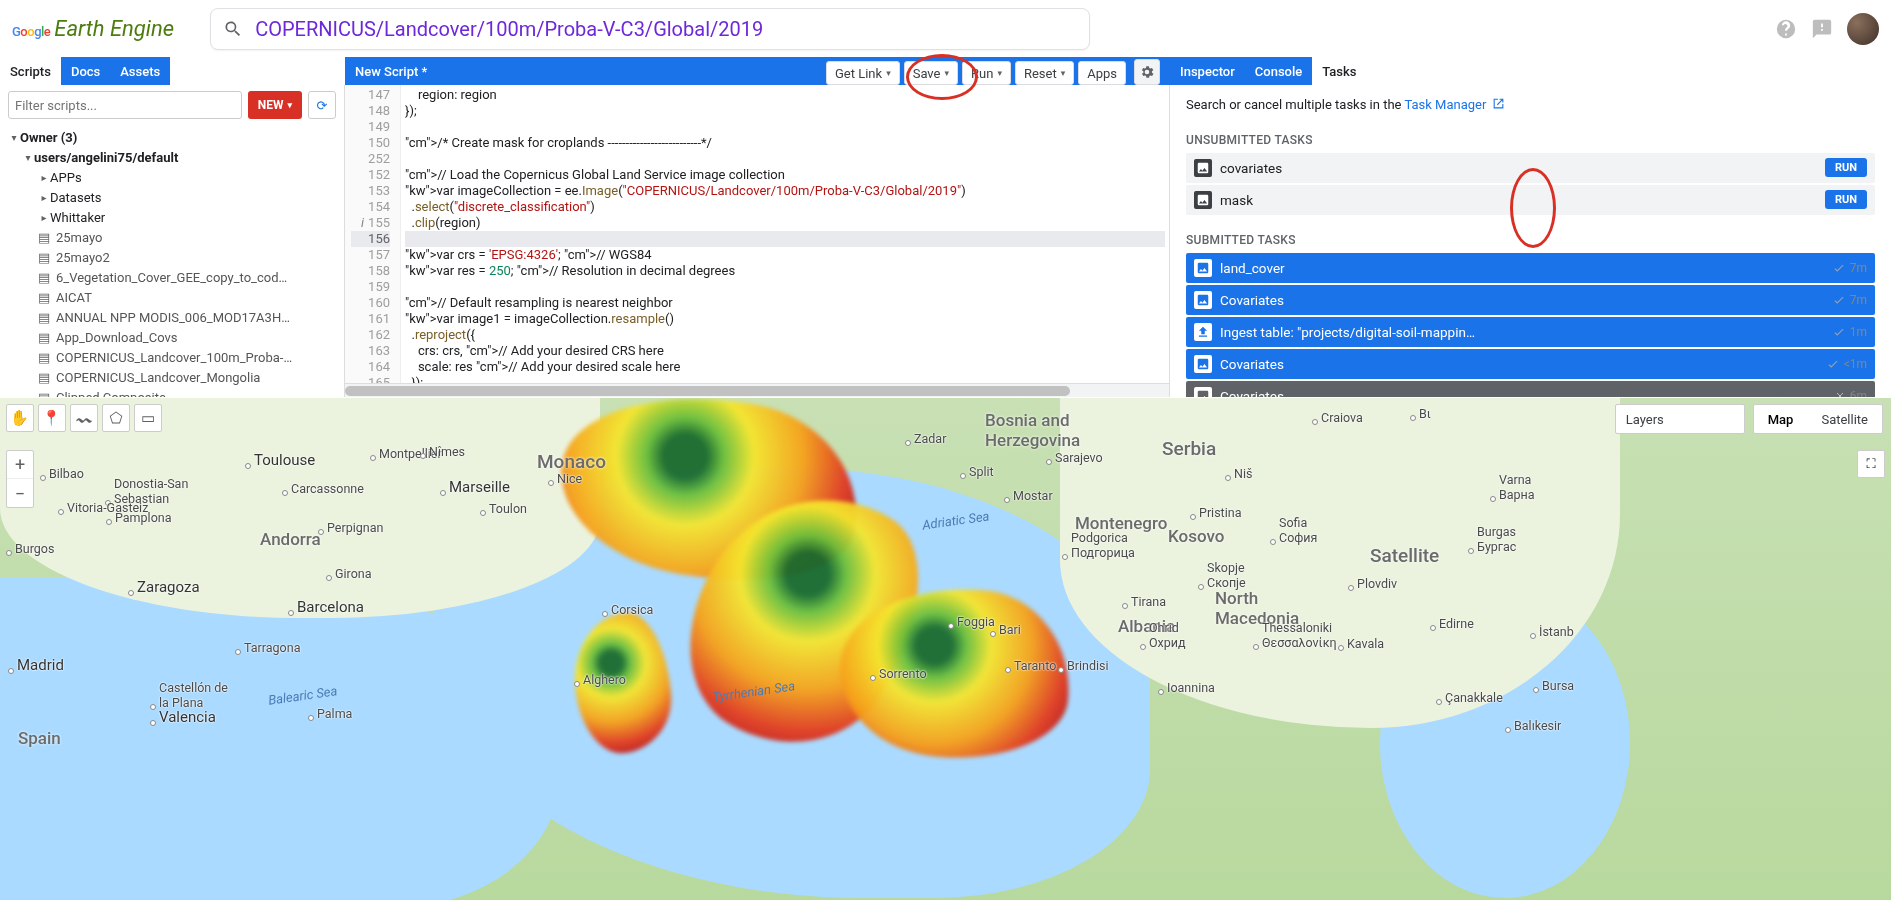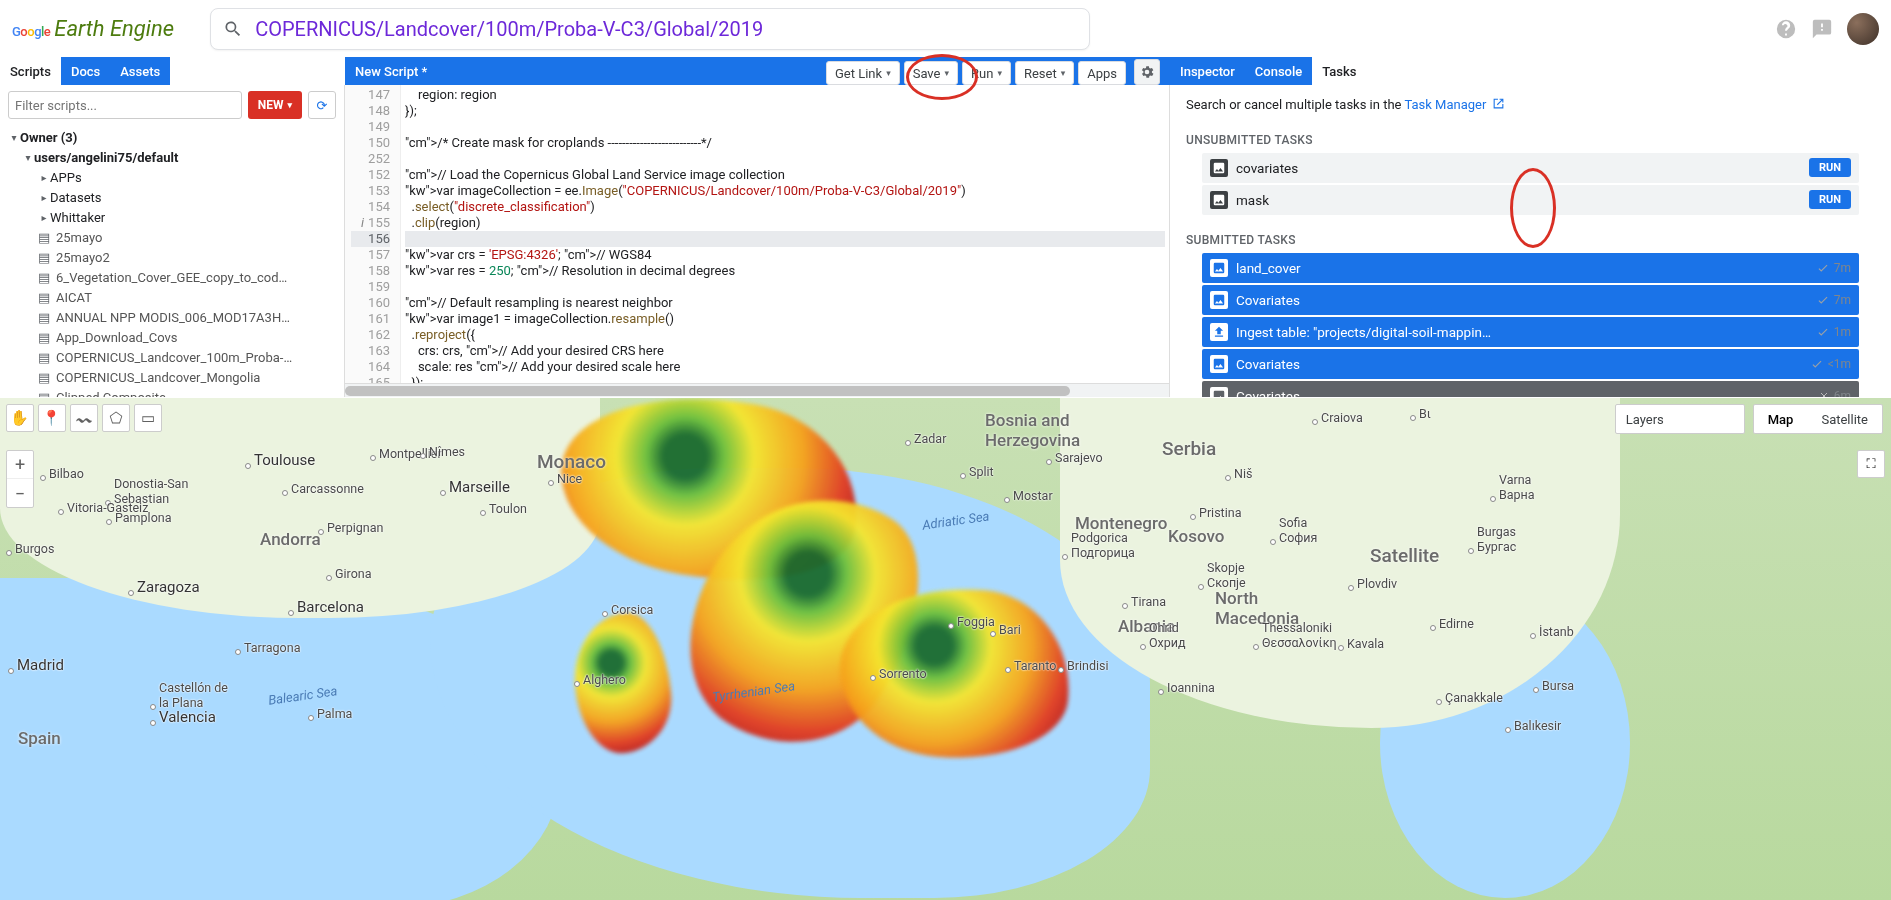--- a/index.html
+++ b/index.html
@@ -54,21 +54,21 @@
 .code .ln { height:16px }
 .code .hl { background:#e8eaed } .str { color:#b31412 } .fn { color:#795e26 } .num { color:#098658 }
 .hscroll { height:14px; background:#f1f3f4; border-top:1px solid #ddd; position:relative;}
 .hscroll .thumb { position:absolute; left:0; top:2px; height:10px; width:88%; background:#c1c1c1; border-radius:5px;}
 
 .rp-body { padding:10px 16px; overflow-y:auto; }
 .rp-msg { font-family:Consolas,monospace; font-size:13px; line-height:1.5; color:#202124;}
 .rp-msg a { color:#1a73e8; text-decoration:none }
 .ext-ic { width:13px;height:13px; fill:#1a73e8; vertical-align:-1px; margin-left:2px;}
 .sec-h { font-size:12px; letter-spacing:.3px; color:#5f6368; margin:18px 0 6px; font-weight:500;}
-.task { display:flex; align-items:center; height:30px; border-radius:2px; padding:0 8px; margin:2px 16px; }
+.task { display:flex; align-items:center; height:30px; border-radius:2px; padding:0 8px; margin:2px 0; }
 .task .ic { width:18px;height:18px; margin-right:8px; display:flex; align-items:center; justify-content:center; border-radius:2px; }
 .task .nm { flex:1; font-size:13.5px; white-space:nowrap; overflow:hidden; text-overflow:ellipsis;}
 .task .meta { font-size:12px; color:#80868b; display:flex; align-items:center; gap:4px;}
 .task.unsub { background:#f1f3f4; color:#202124 }
 .task.unsub .ic { background:#3c4043; color:#fff }
 .task.sub { background:#1a73e8; color:#fff }
 .task.sub .ic { background:#fff; color:#1a73e8 }
 .task.sub-g { background:#5f6368; color:#fff }
 .task.sub-g .ic { background:#fff; color:#5f6368 }
 .run-btn { background:#1a73e8; color:#fff; border:none; border-radius:3px; padding:3px 10px; font-size:11px; font-weight:700; cursor:pointer;}

